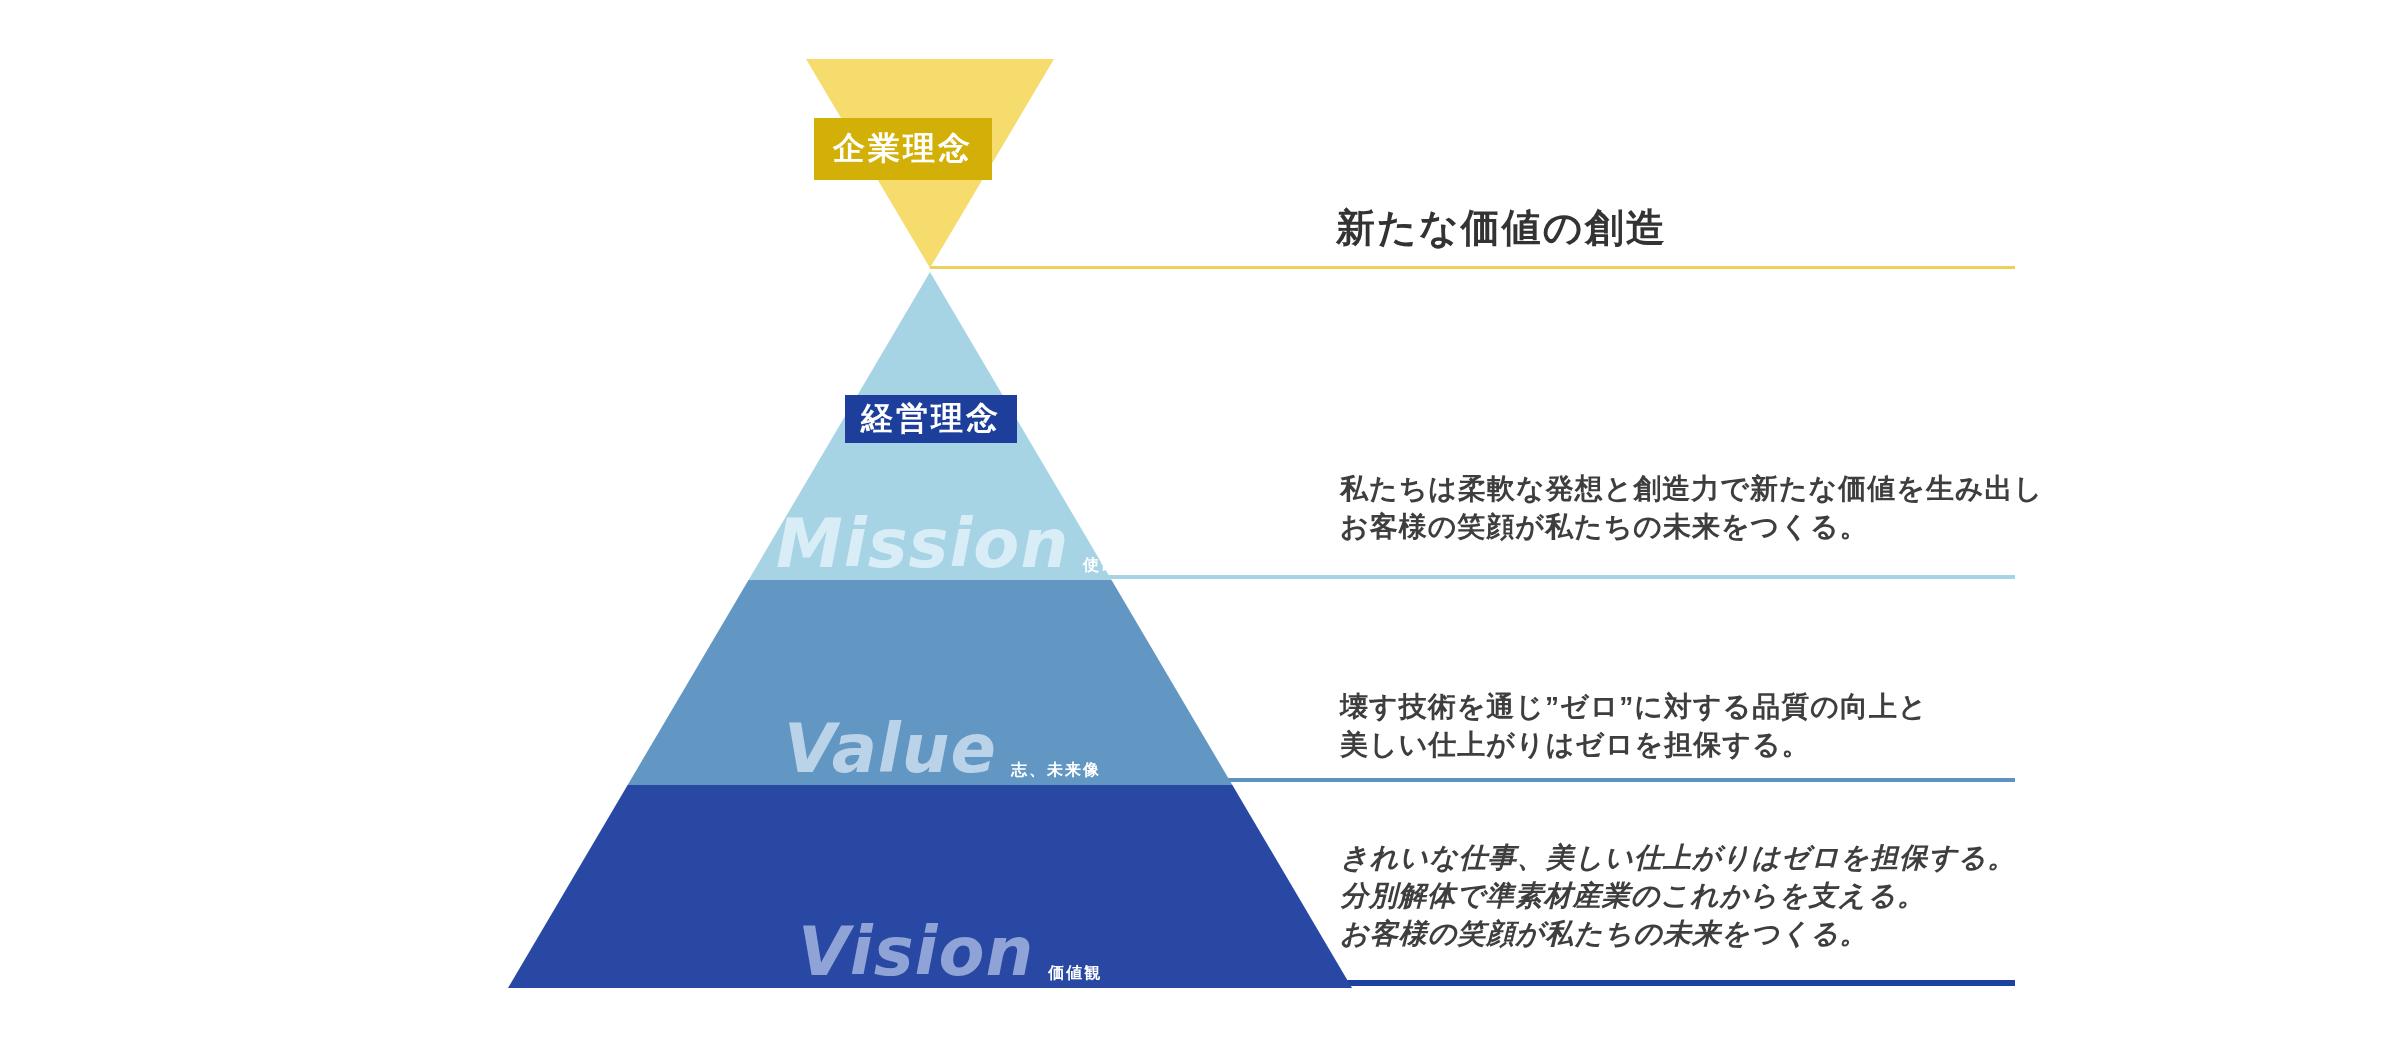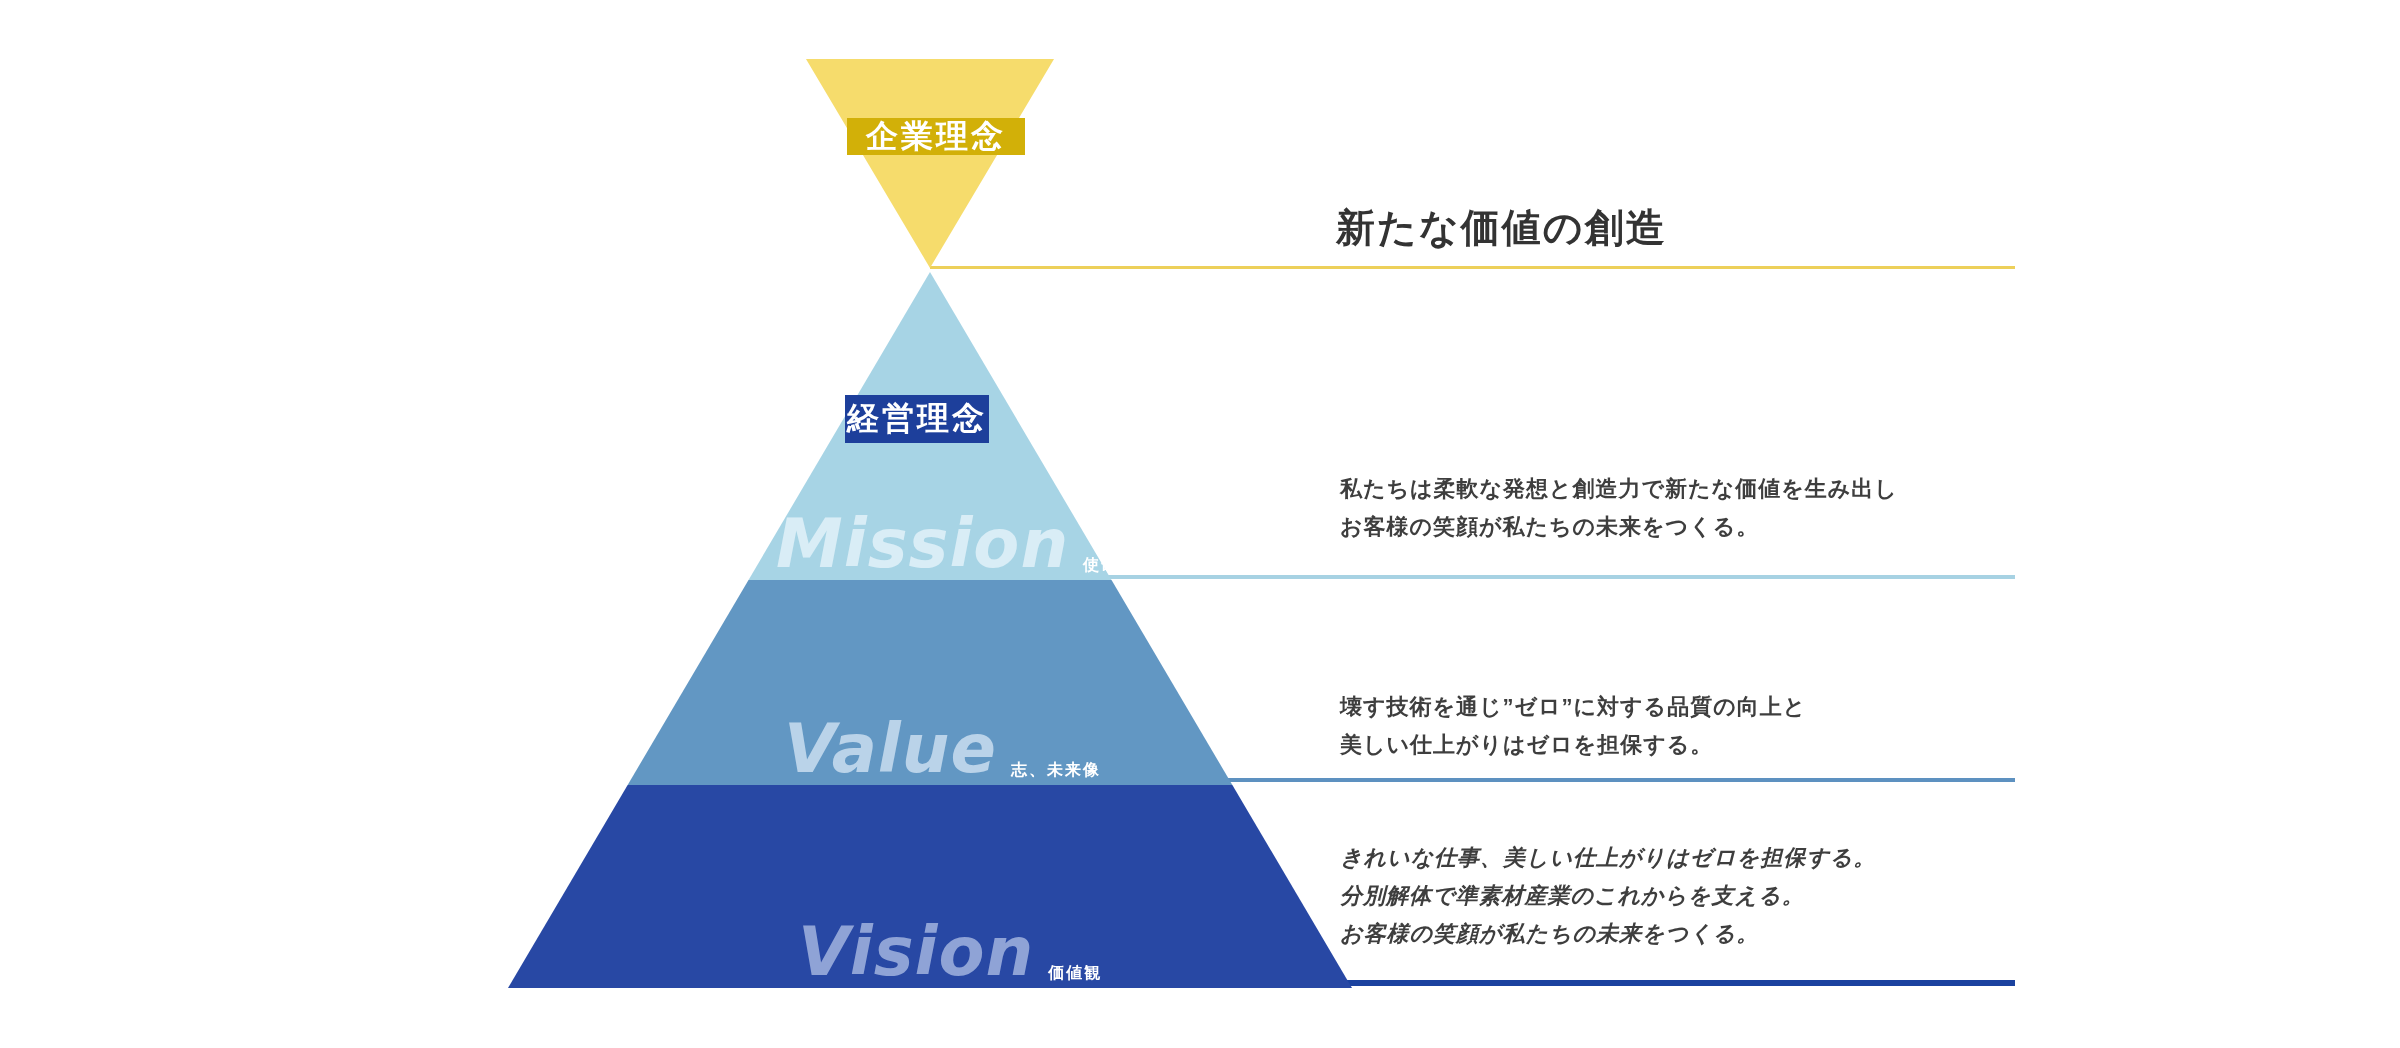--- a/index.html
+++ b/index.html
@@ -27,22 +27,22 @@
   .band.mission{top:0;height:308px;background:var(--c-light);}
   .band.value{top:308px;height:205px;background:var(--c-mid);}
   .band.vision{top:513px;height:203px;background:var(--c-dark);}
 
   
   .label-box{
     position:absolute;display:flex;align-items:center;justify-content:center;
     color:#fff;font-weight:bold;font-size:32px;letter-spacing:3px;
     z-index:3;white-space:nowrap;
   }
-  .label-box.corporate{left:847px;top:118px;width:178px;height:37px;background:var(--c-gold);text-align:center;}
-  .label-box.management{left:845px;top:395px;width:144px;height:48px;background:var(--c-navybox);}
+  .label-box.corporate{left:814px;top:118px;width:178px;height:62px;background:var(--c-gold);text-align:center;}
+  .label-box.management{left:845px;top:395px;width:172px;height:48px;background:var(--c-navybox);}
 
   
   .word-row{
     position:absolute;display:flex;align-items:flex-end;z-index:3;white-space:nowrap;
   }
   .word{
     font-family:"DejaVu Sans","Liberation Sans",sans-serif;
     font-style:italic;font-weight:bold;font-size:67px;line-height:1;
     letter-spacing:1px;
     margin-top:16px;
@@ -66,21 +66,21 @@
   .rule.r-vision{left:1336px;top:980px;width:679px;height:6px;background:var(--c-rule-dark);}
 
   
   .heading{
     position:absolute;left:1336px;top:201px;
     font-size:39px;font-weight:bold;color:var(--c-heading);
     letter-spacing:2px;white-space:nowrap;z-index:3;
   }
   .para{
     position:absolute;left:1340px;z-index:3;
-    font-size:22px;font-weight:bold;color:var(--c-body);
+    font-size:28px;font-weight:bold;color:var(--c-body);
     line-height:38px;letter-spacing:1px;white-space:nowrap;
   }
   .para.mission{top:470px;}
   .para.value{top:675px;margin-top:13px;}
   .para.vision{top:839px;font-style:italic;}
 </style>
 </head>
 <body>
 
 <div class="canvas" style="--c-yellow: #f6dc6c; --c-gold: #d2b008; --c-navybox: #1d3f9b; --c-light: #a7d4e5; --c-mid: #6297c3; --c-dark: #2848a4; --c-rule-yellow: #edd05a; --c-rule-light: #a7d2e3; --c-rule-mid: #5d91c0; --c-rule-dark: #1b429f; --c-word-mission: #d9edf6; --c-word-value: #bad3e9; --c-word-vision: #8fa3d6; --c-heading: #333333; --c-body: #3e3e3e;">

